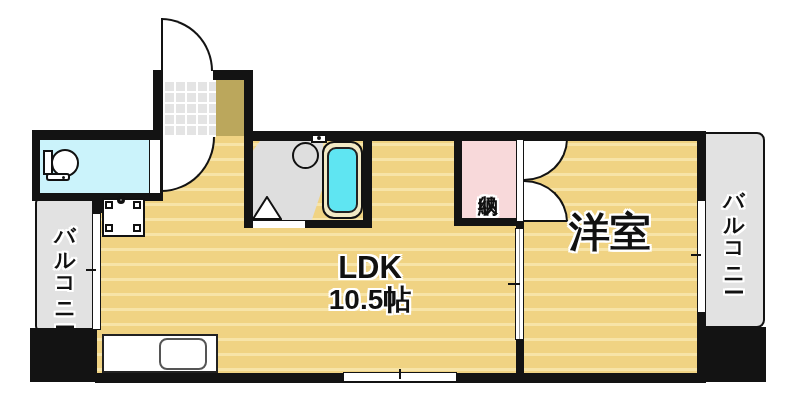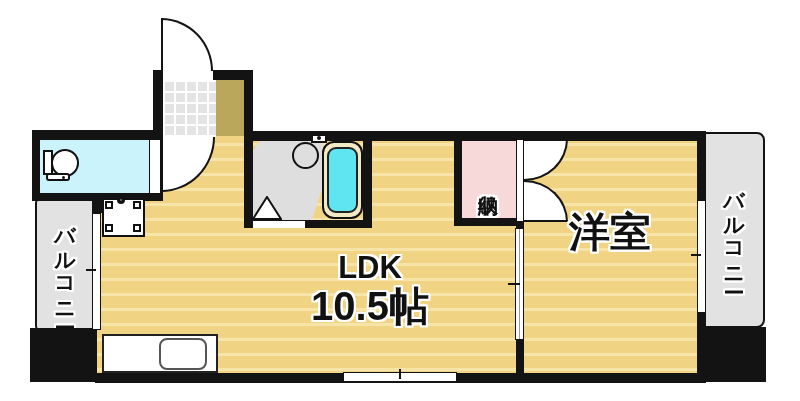--- a/index.html
+++ b/index.html
@@ -159,19 +159,19 @@
   <div class="abs" style="left:102px;top:334px;width:116px;height:39px;background:#fff;border:2px solid #222;"></div>
   <div class="abs" style="left:159px;top:338px;width:48px;height:32px;background:#fff;border:2px solid #555;border-radius:8px;"></div>
 
   <div class="abs win" style="left:343px;top:372px;width:114px;height:10px;"></div>
   <div class="abs tick" style="left:399px;top:369px;width:2px;height:10px;"></div>
   <div class="abs win" style="left:697px;top:200px;width:9px;height:113px;"></div>
   <div class="abs tick" style="left:691px;top:254px;width:10px;height:2px;"></div>
 
   <div class="room-label halo" style="left:265px;top:252px;width:210px;">
     <div style="font-size:31px;">LDK</div>
-    <div style="font-size:40px;">10.5帖</div>
+    <div style="font-size:28px;">10.5帖</div>
   </div>
   <div class="room-label halo" style="left:535px;top:211px;width:150px;">
     <div style="font-size:41px;">洋室</div>
   </div>
 
 </div>
 
 </body></html>

